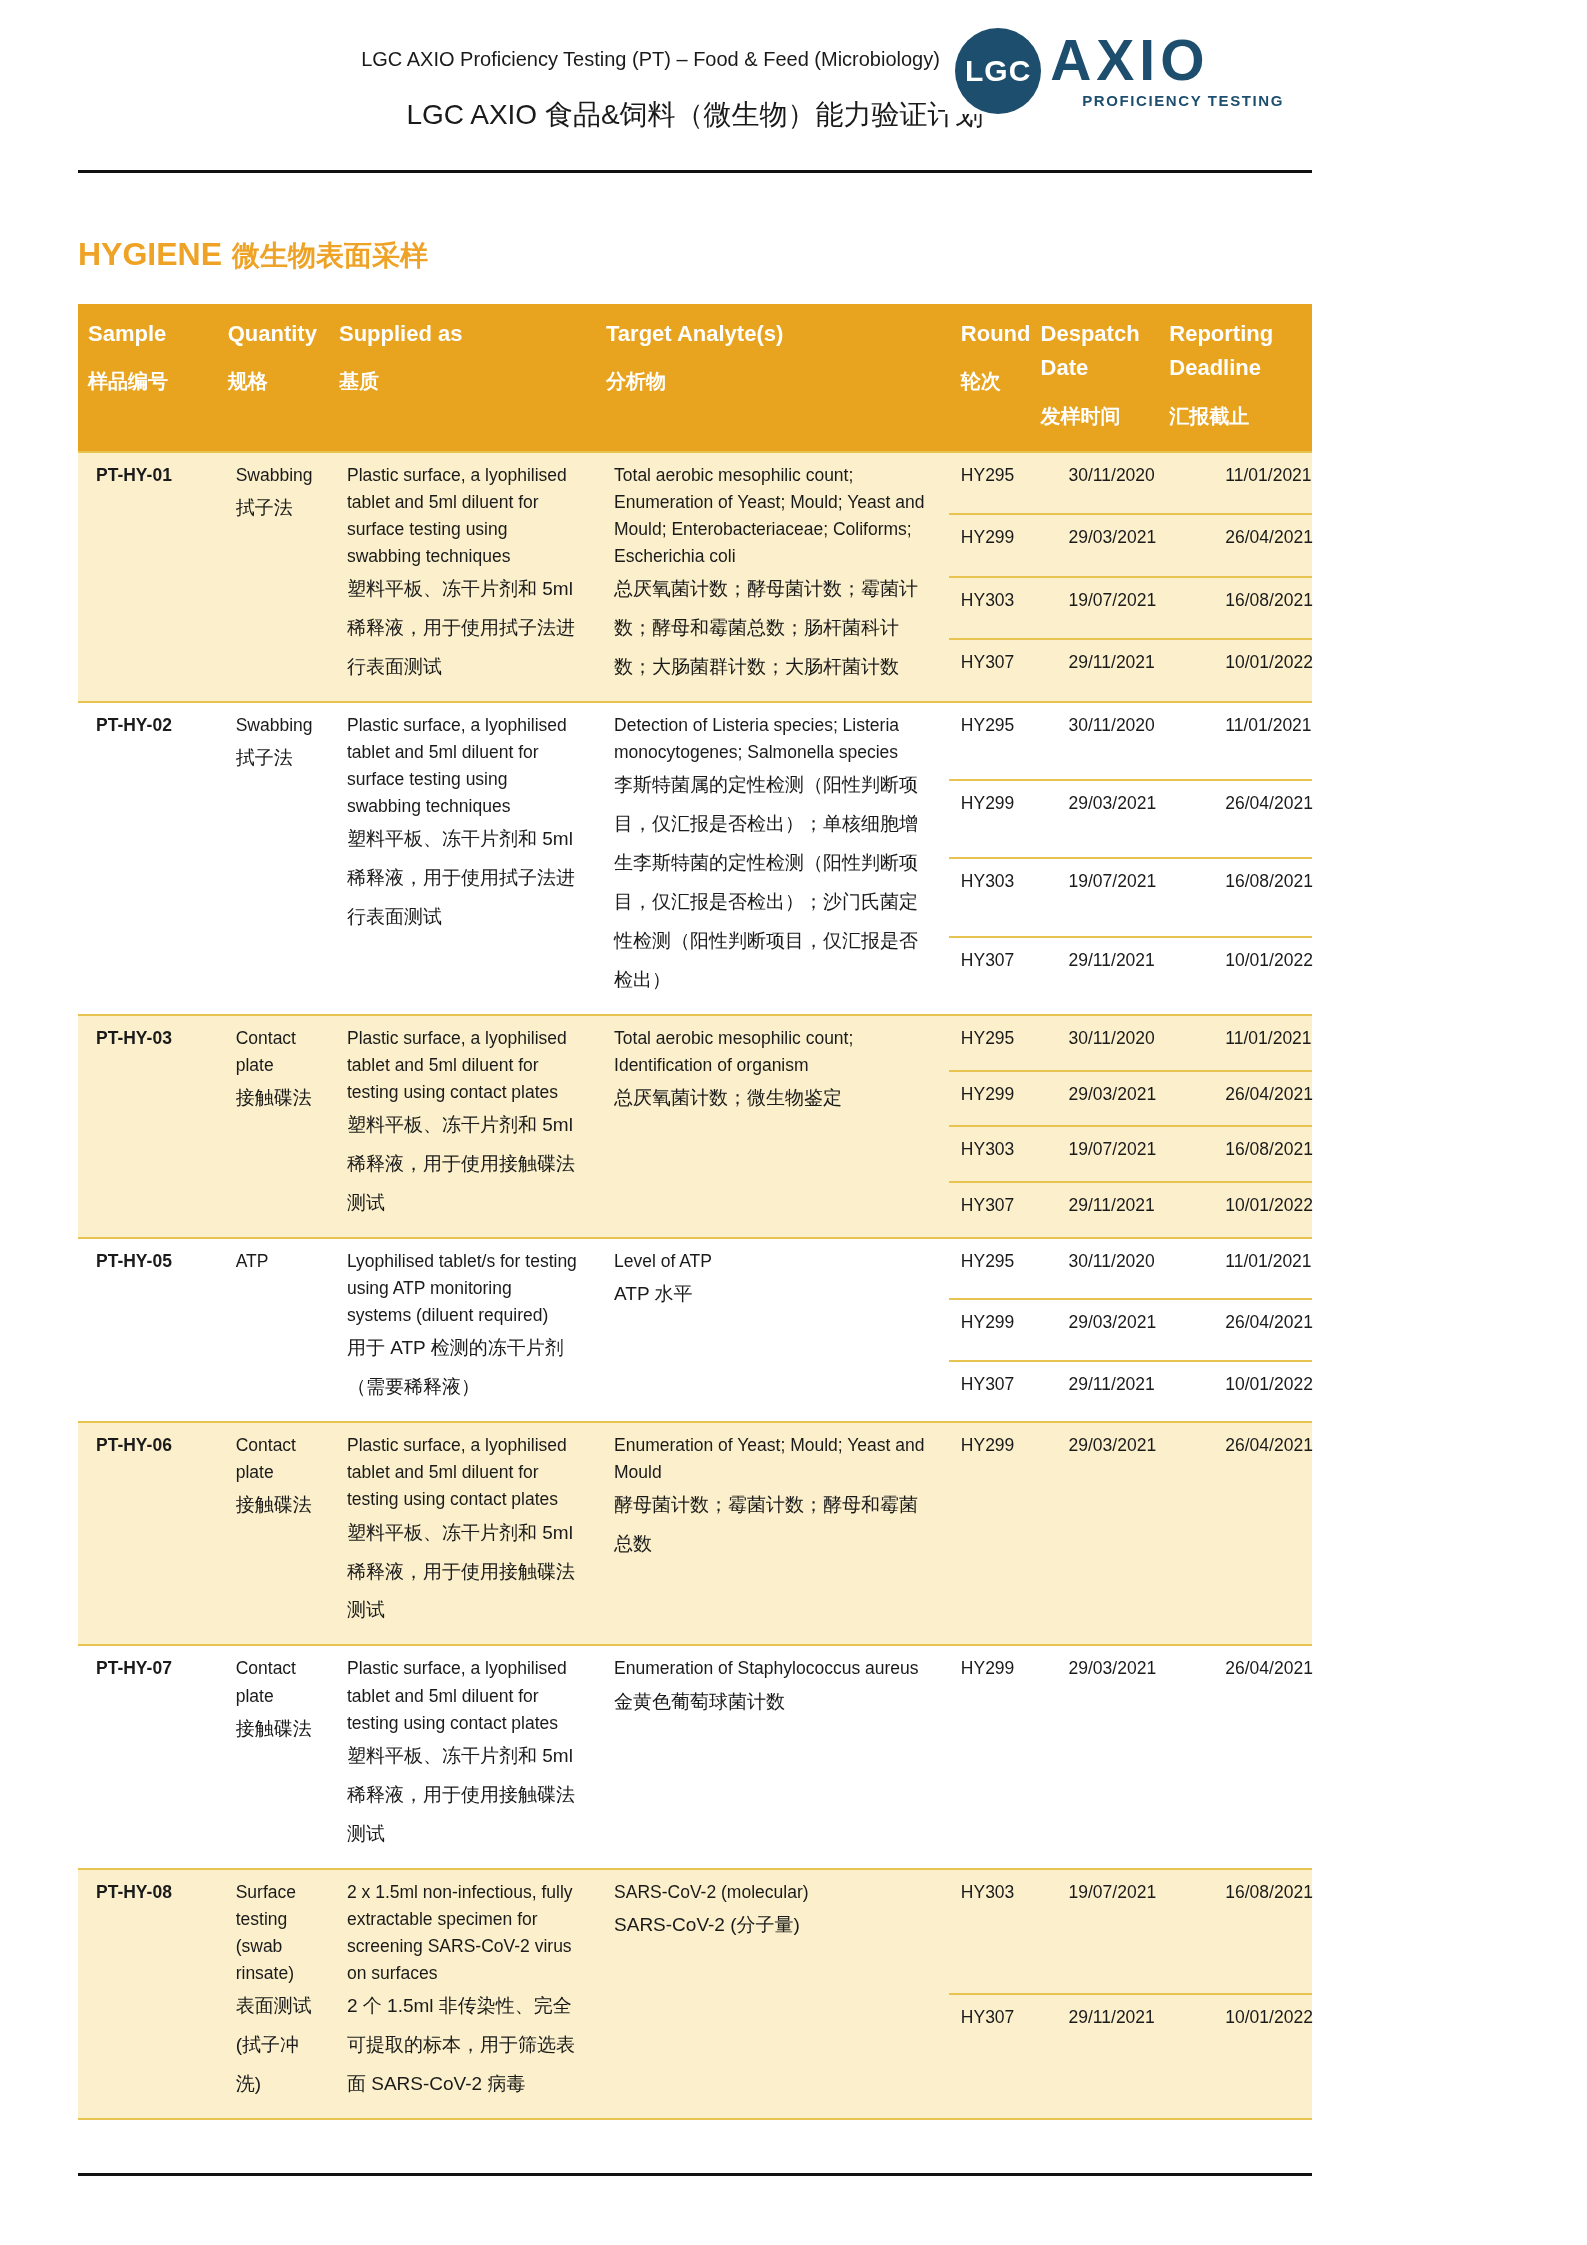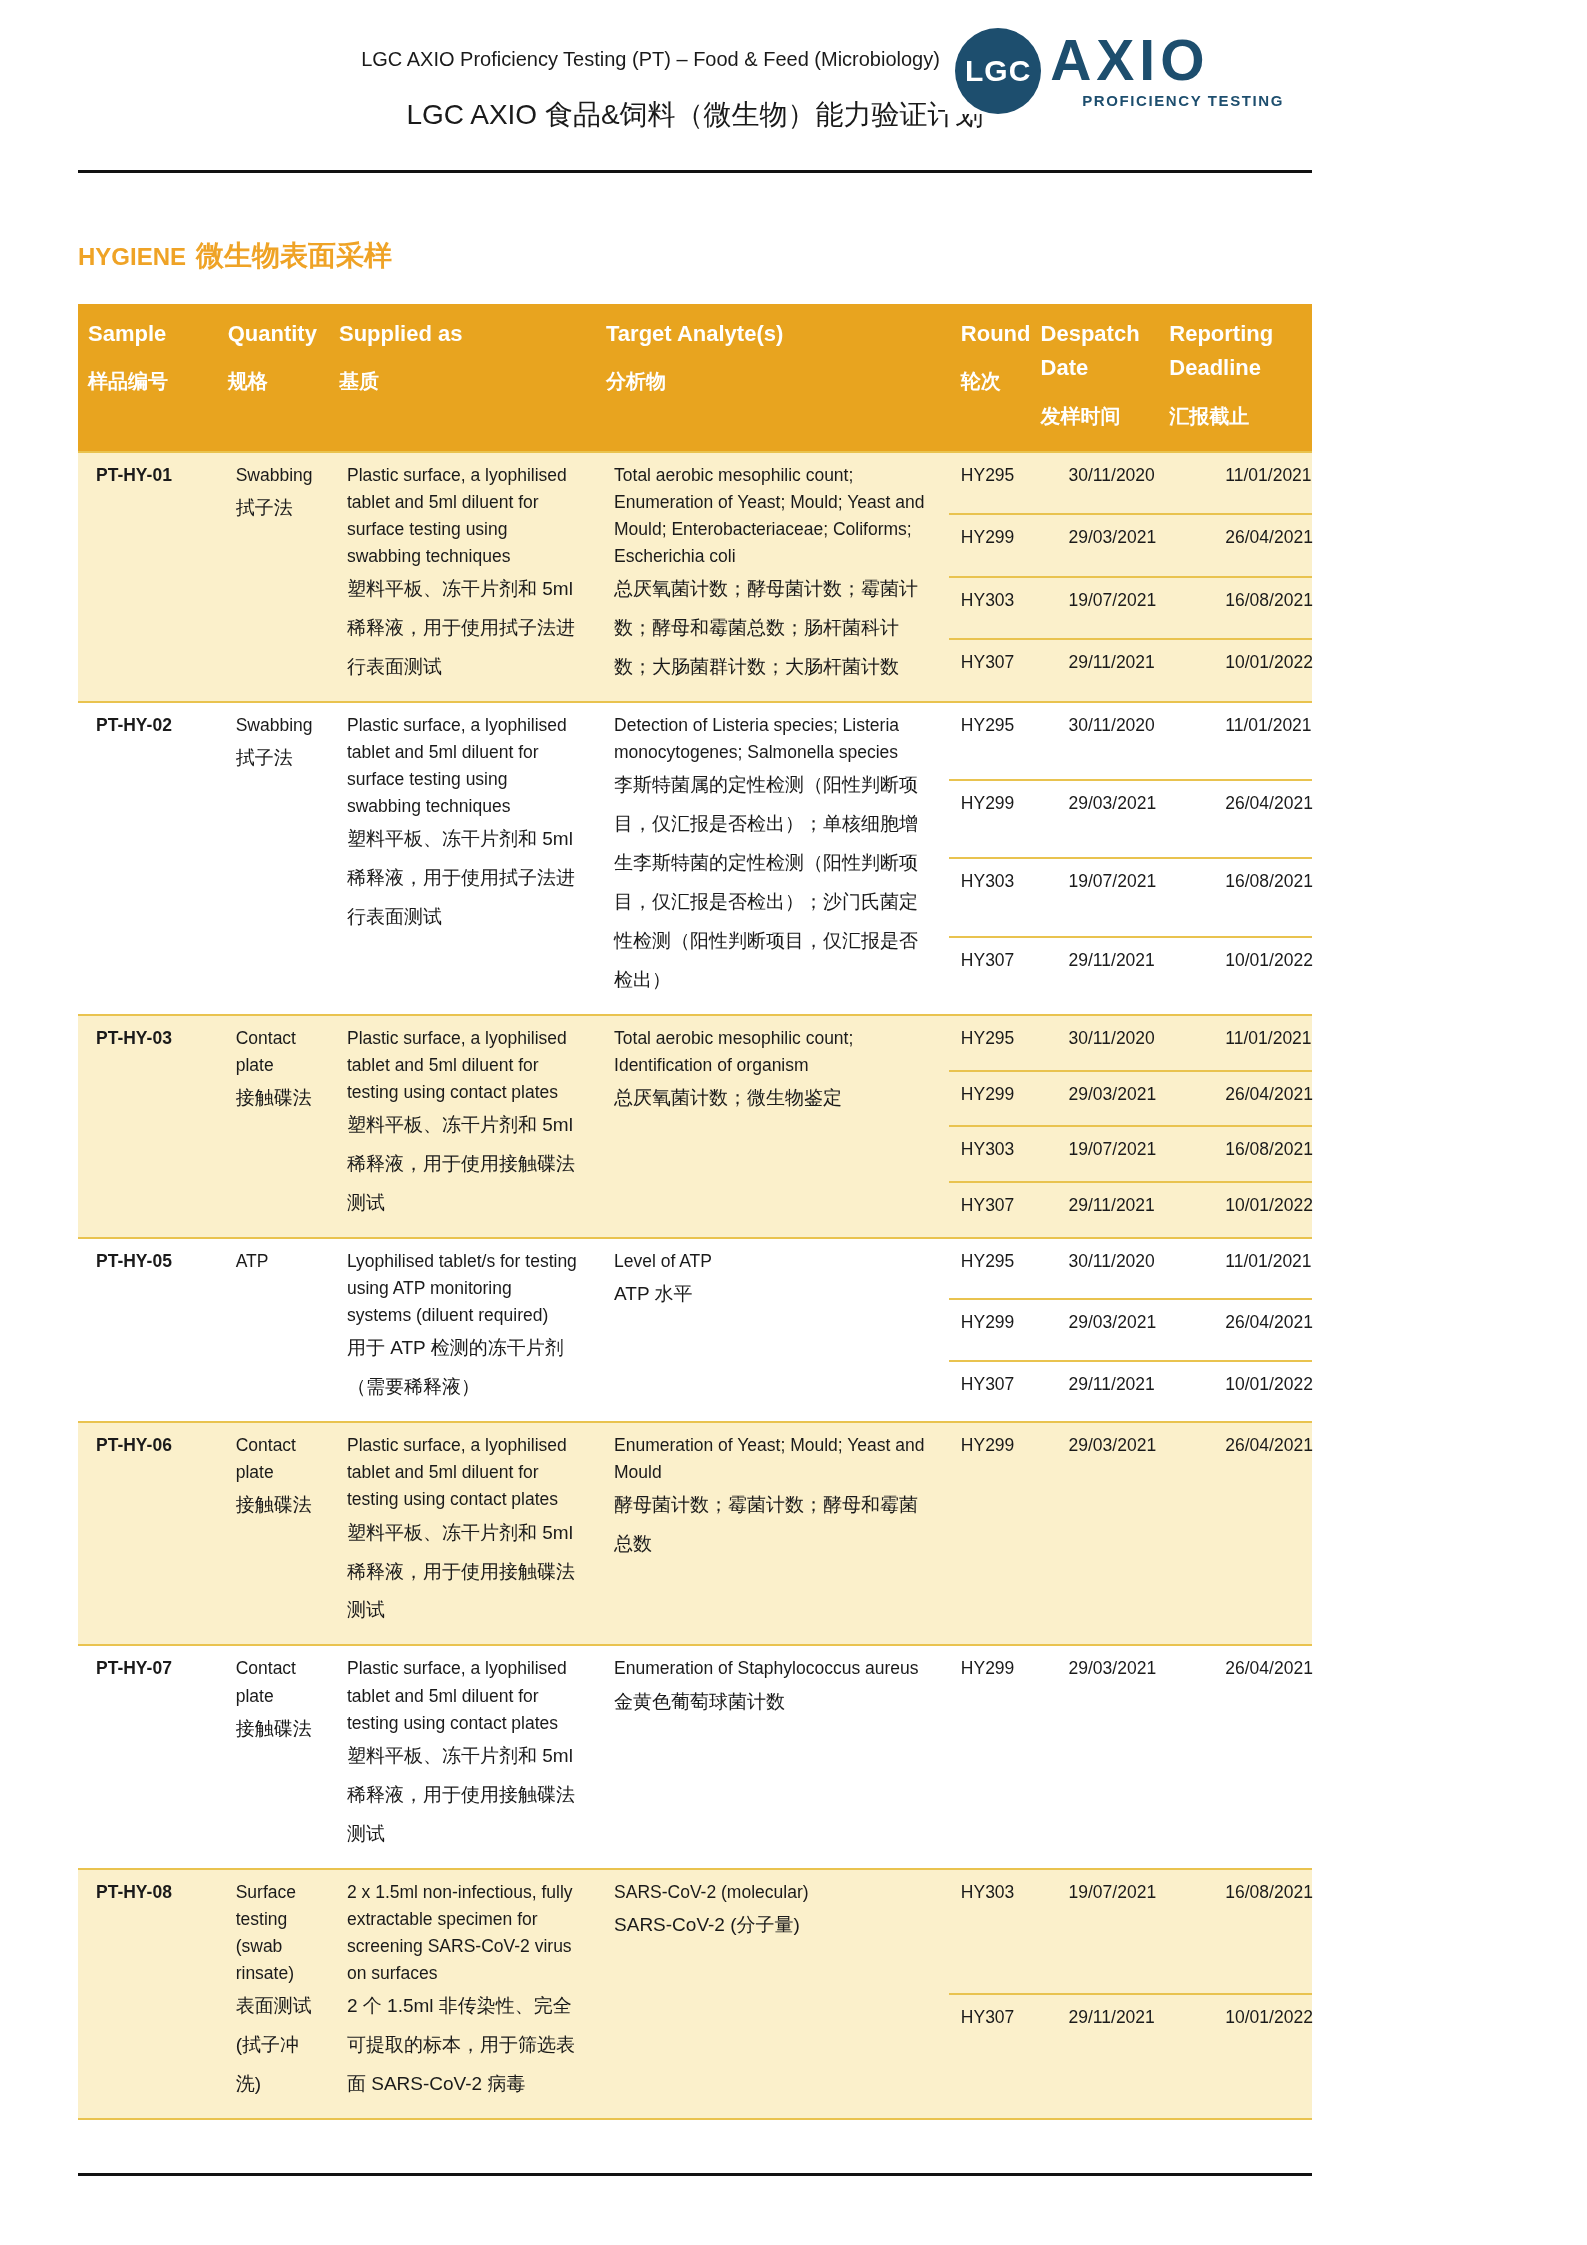--- a/index.html
+++ b/index.html
@@ -143,21 +143,21 @@
         <div class="logo-right">
           <div class="axio-wordmark">AXIO</div>
           <div class="logo-tagline">PROFICIENCY TESTING</div>
         </div>
       </div>
     </div>
 
     <div class="header-rule"></div>
 
     <div class="section-title">
-      <span class="en" style="font-size:24px;font-weight:800;">HYGIENE</span><span class="zh" style="font-size:28px;font-weight:800;">微生物表面采样</span>
+      <span class="en" style="font-size:32px;font-weight:800;">HYGIENE</span><span class="zh" style="font-size:28px;font-weight:800;">微生物表面采样</span>
     </div>
 
     <div class="hy-table">
 
       <div class="thead">
         <div class="cols-left">
           <div class="th th-sample">
             <div class="h-en">Sample</div>
             <div class="h-zh">样品编号</div>
           </div>

